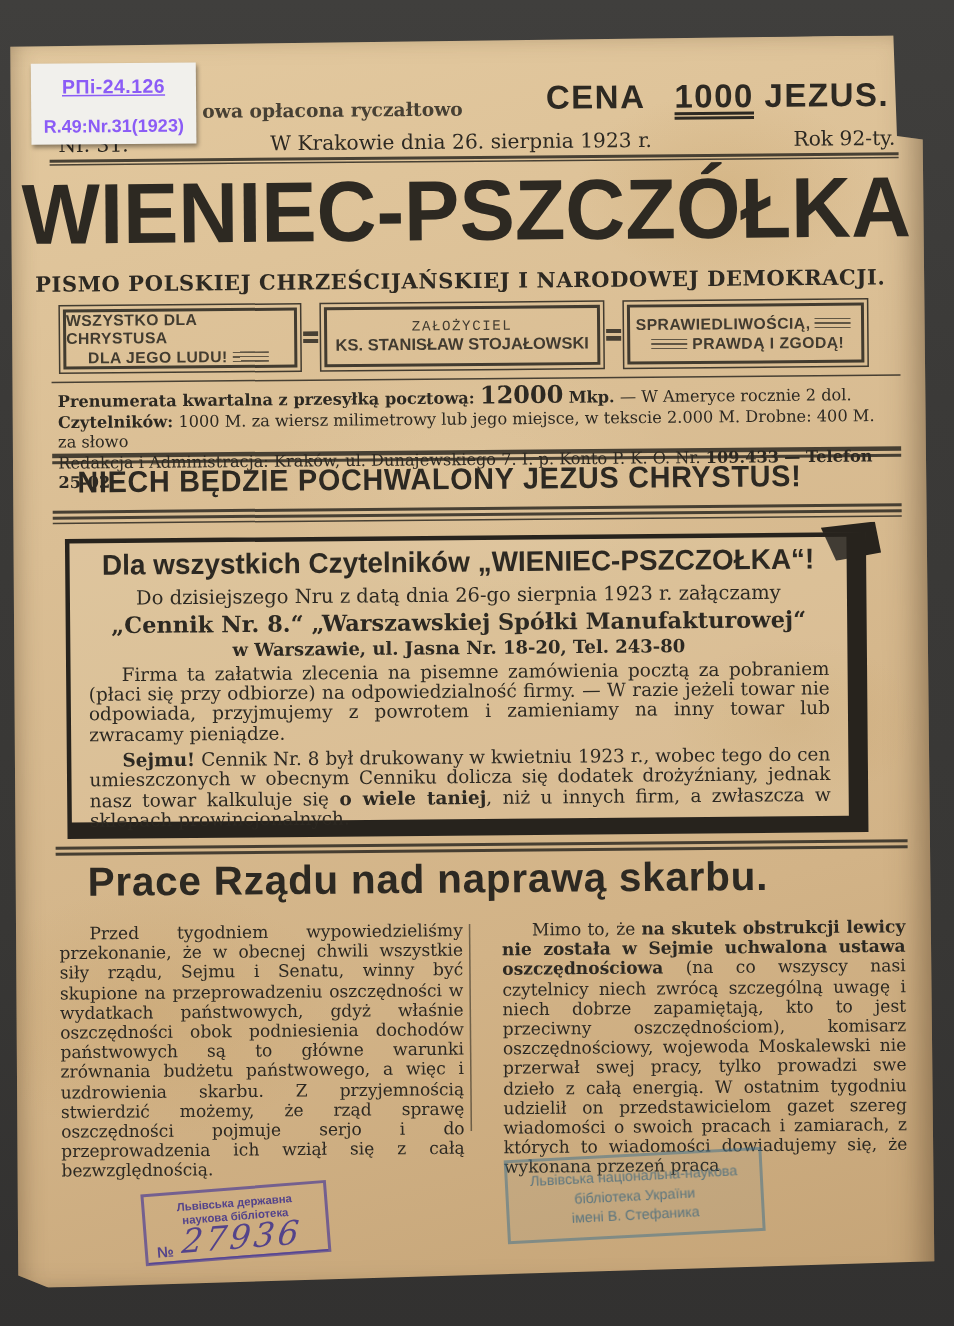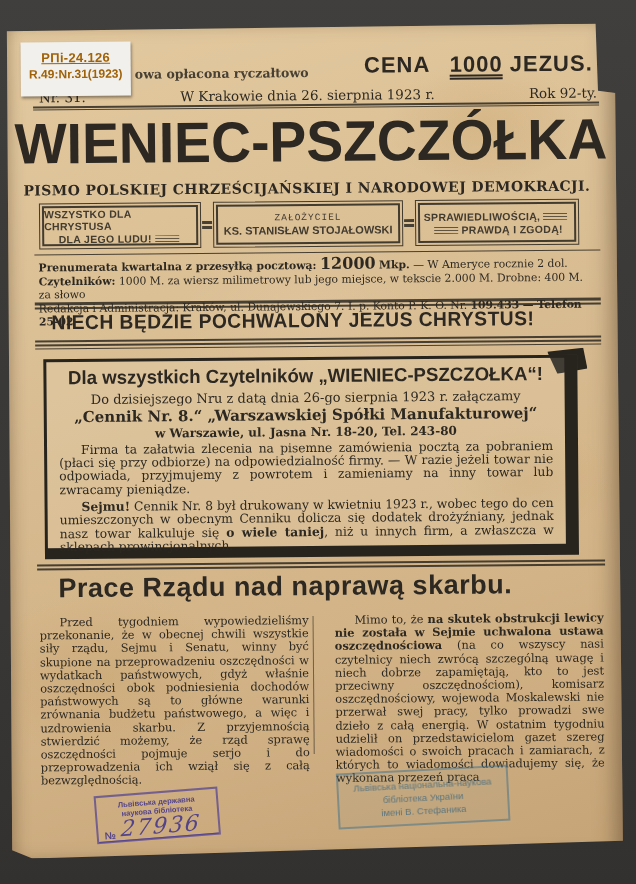--- a/index.html
+++ b/index.html
@@ -26,23 +26,23 @@
      radial-gradient(200px 120px at 50% 35%,rgba(255,240,210,0.12),transparent 70%);}
   .abs{position:absolute;}
   .ctr{text-align:center;}
   .serif{font-family:"DejaVu Serif","Liberation Serif",serif;}
   .rule{background:var(--ink);height:2px;opacity:.85;}
   .rule.thin{height:1px;}
   .rule.thick{height:3px;}
 
   
   .sticker{left:16px;top:14px;width:110px;height:54px;background:var(--sticker);
-    box-shadow:1px 2px 3px rgba(0,0,0,0.4);z-index:6;padding-top:8px;text-align:center;color:#a16207;}
+    box-shadow:1px 2px 3px rgba(0,0,0,0.4);z-index:6;padding-top:8px;text-align:center;color:#8b5cf6;}
   .sticker .l1{font-size:13px;font-weight:bold;text-decoration:underline;letter-spacing:.3px;}
-  .sticker .l2{font-size:12px;font-weight:bold;margin-top:2px;}
+  .sticker .l2{font-size:12px;font-weight:bold;margin-top:12px;}
 
   
   .postage{left:130px;top:39px;font-size:12.5px;font-weight:bold;opacity:.85;}
   .price{right:24px;top:27px;font-size:22px;font-weight:bold;letter-spacing:1px;}
   .price .u{text-decoration:underline double;text-underline-offset:3px;margin-left:13px;}
   .issueline{left:34px;right:20px;top:61px;font-size:13.5px;display:flex;justify-content:space-between;}
   .masthead{left:0;right:8px;top:82px;font-size:57px;font-weight:bold;letter-spacing:0px;
     transform:scaleX(0.97);transform-origin:center;white-space:nowrap;}
   .subtitle{left:0;right:10px;top:154px;font-size:14px;font-weight:bold;letter-spacing:.4px;}
 

